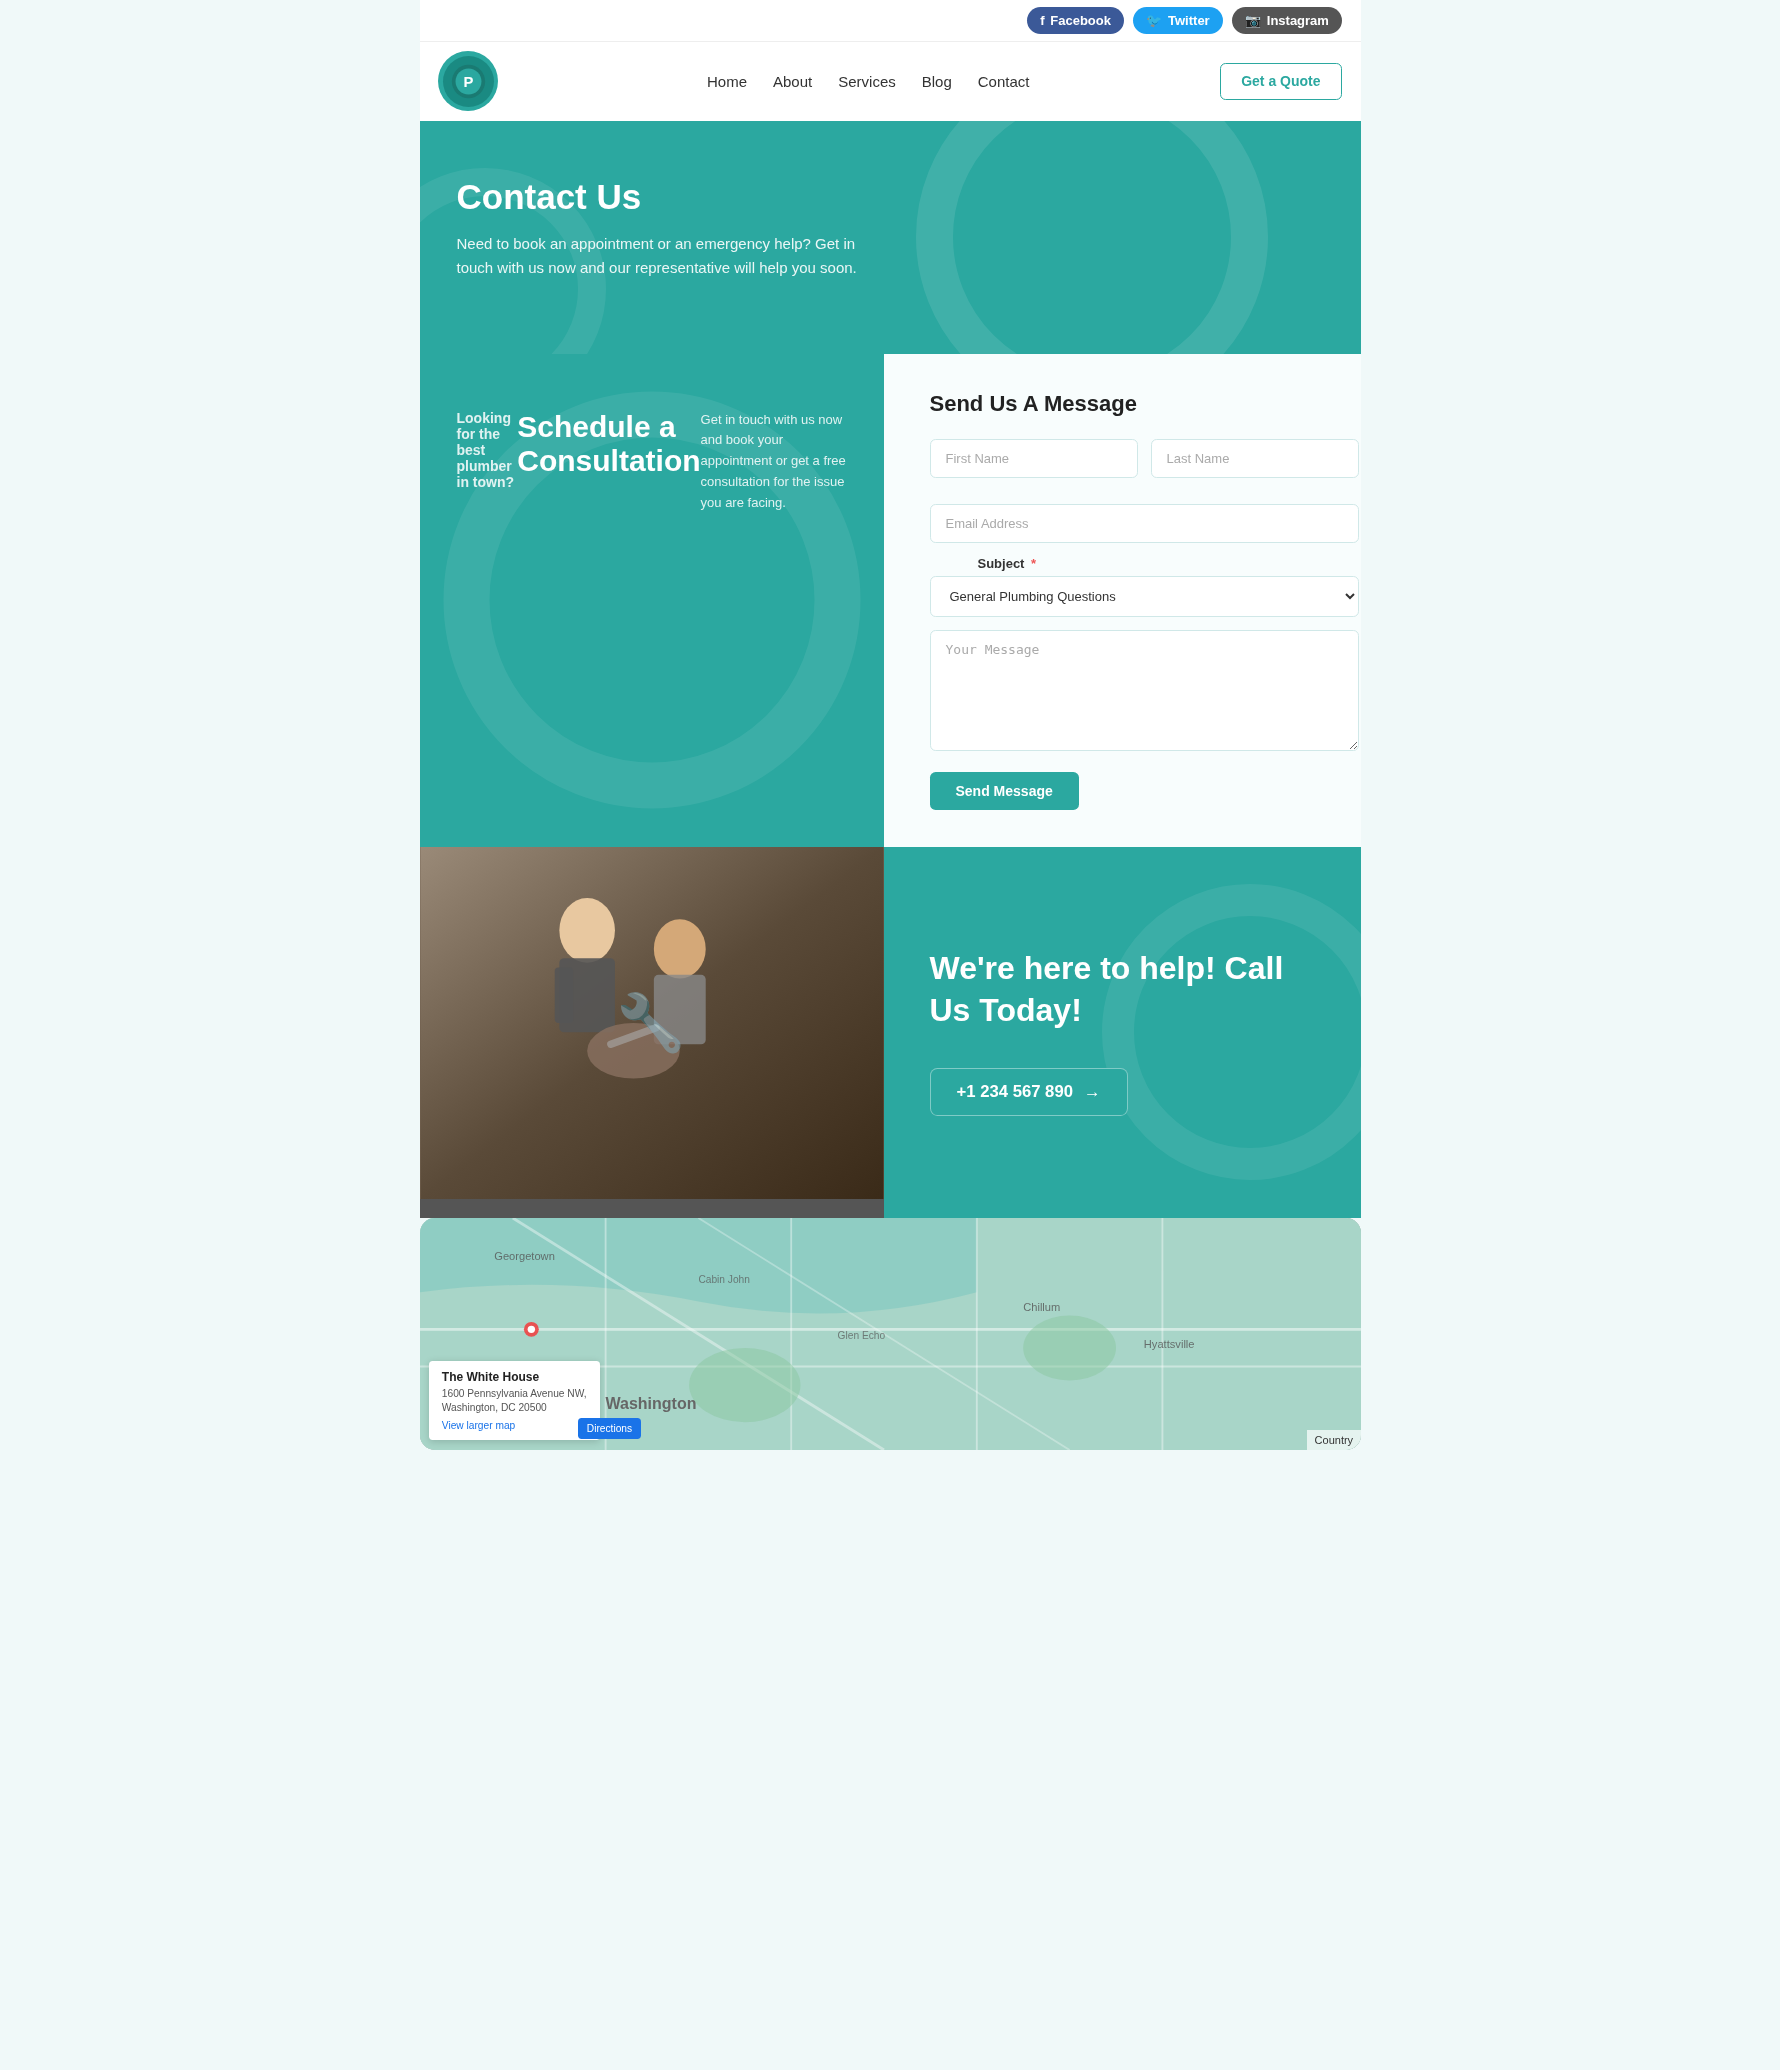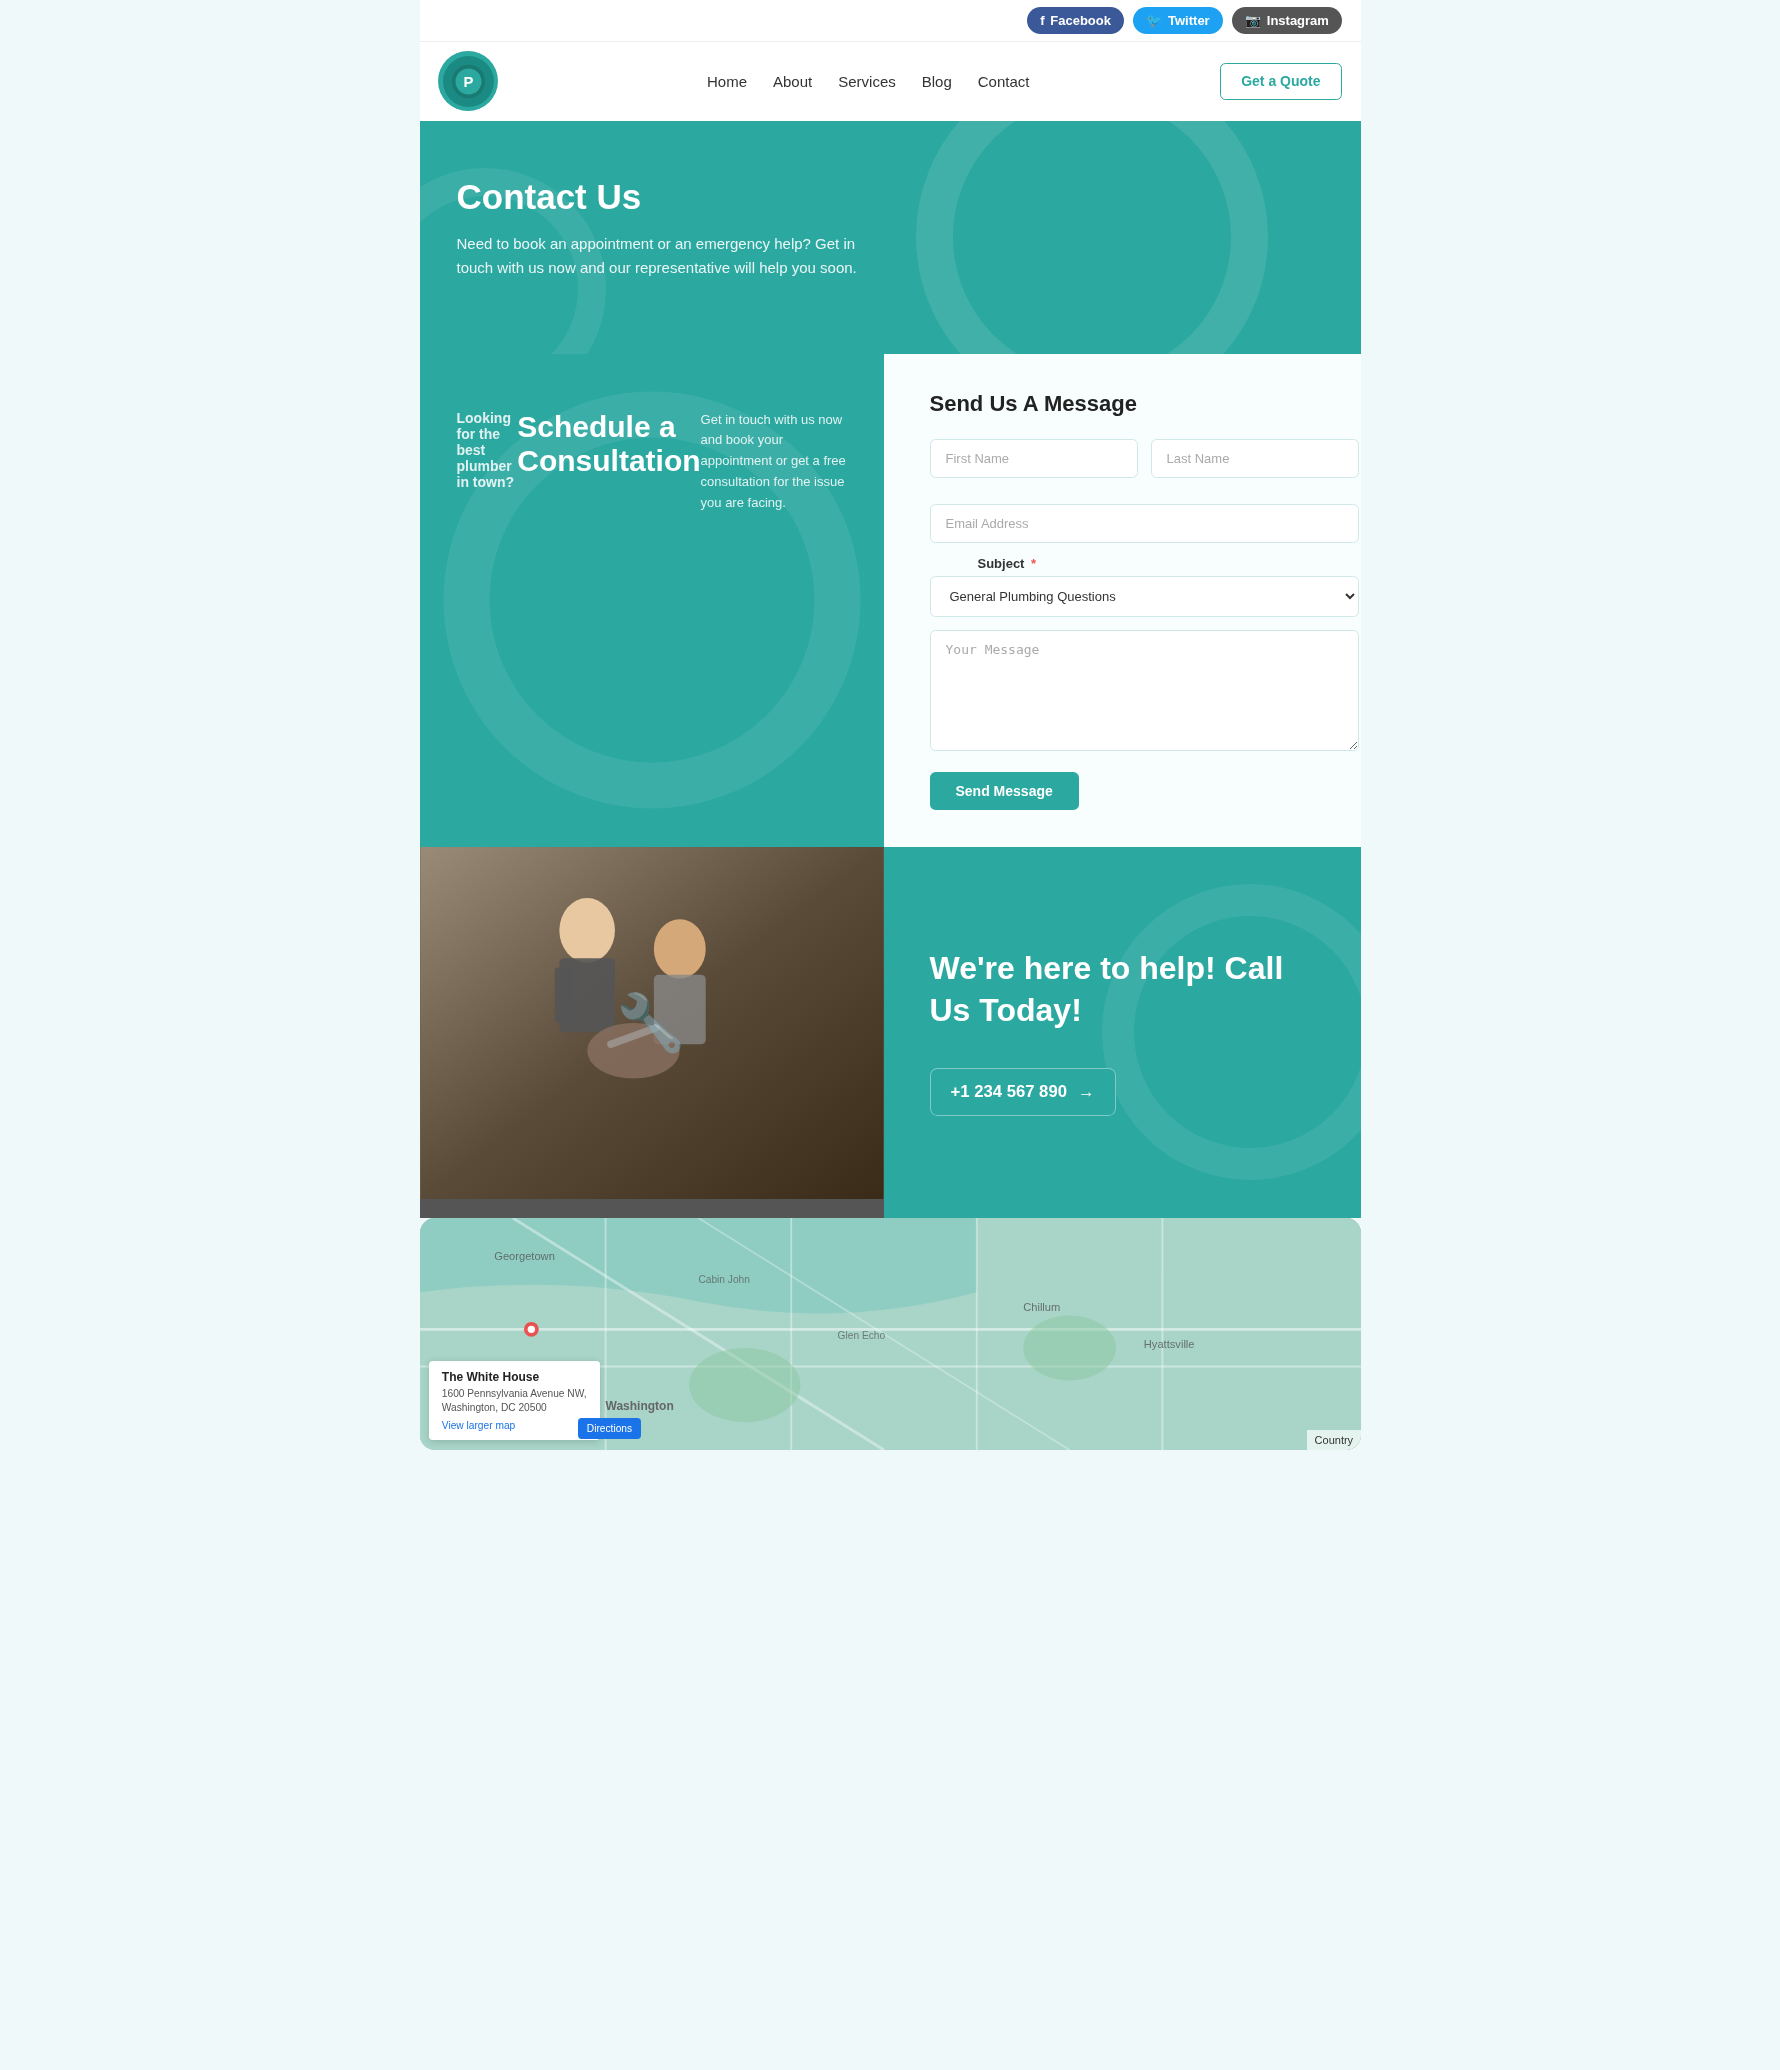--- a/index.html
+++ b/index.html
@@ -316,21 +316,21 @@
       font-weight: 700;
       margin-bottom: 36px;
       line-height: 1.3;
       position: relative;
       z-index: 1;
     }
     .phone-btn {
       background: #2ba8a0;
       color: #fff;
       border: 1.9px solid rgba(255,255,255,0.4);
-      padding: 13px 20px;
+      padding: 13px 26px;
       border-radius: 7.4px;
       font-size: 16.7px;
       font-weight: 600;
       cursor: pointer;
       display: inline-flex;
       align-items: center;
       gap: 11px;
       width: fit-content;
       position: relative;
       z-index: 1;
@@ -401,21 +401,21 @@
       font-size: 10.2px;
       cursor: pointer;
     }
 
     
     .map-labels {
       position: absolute;
       bottom: 37px;
       left: 186px;
       color: #666;
-      font-size: 12px;
+      font-size: 16px;
       font-weight: 600;
     }
 
     
     .country-label {
       position: absolute;
       bottom: 0;
       right: 0;
       background: rgba(255,255,255,0.7);
       padding: 3.7px 7.4px;

